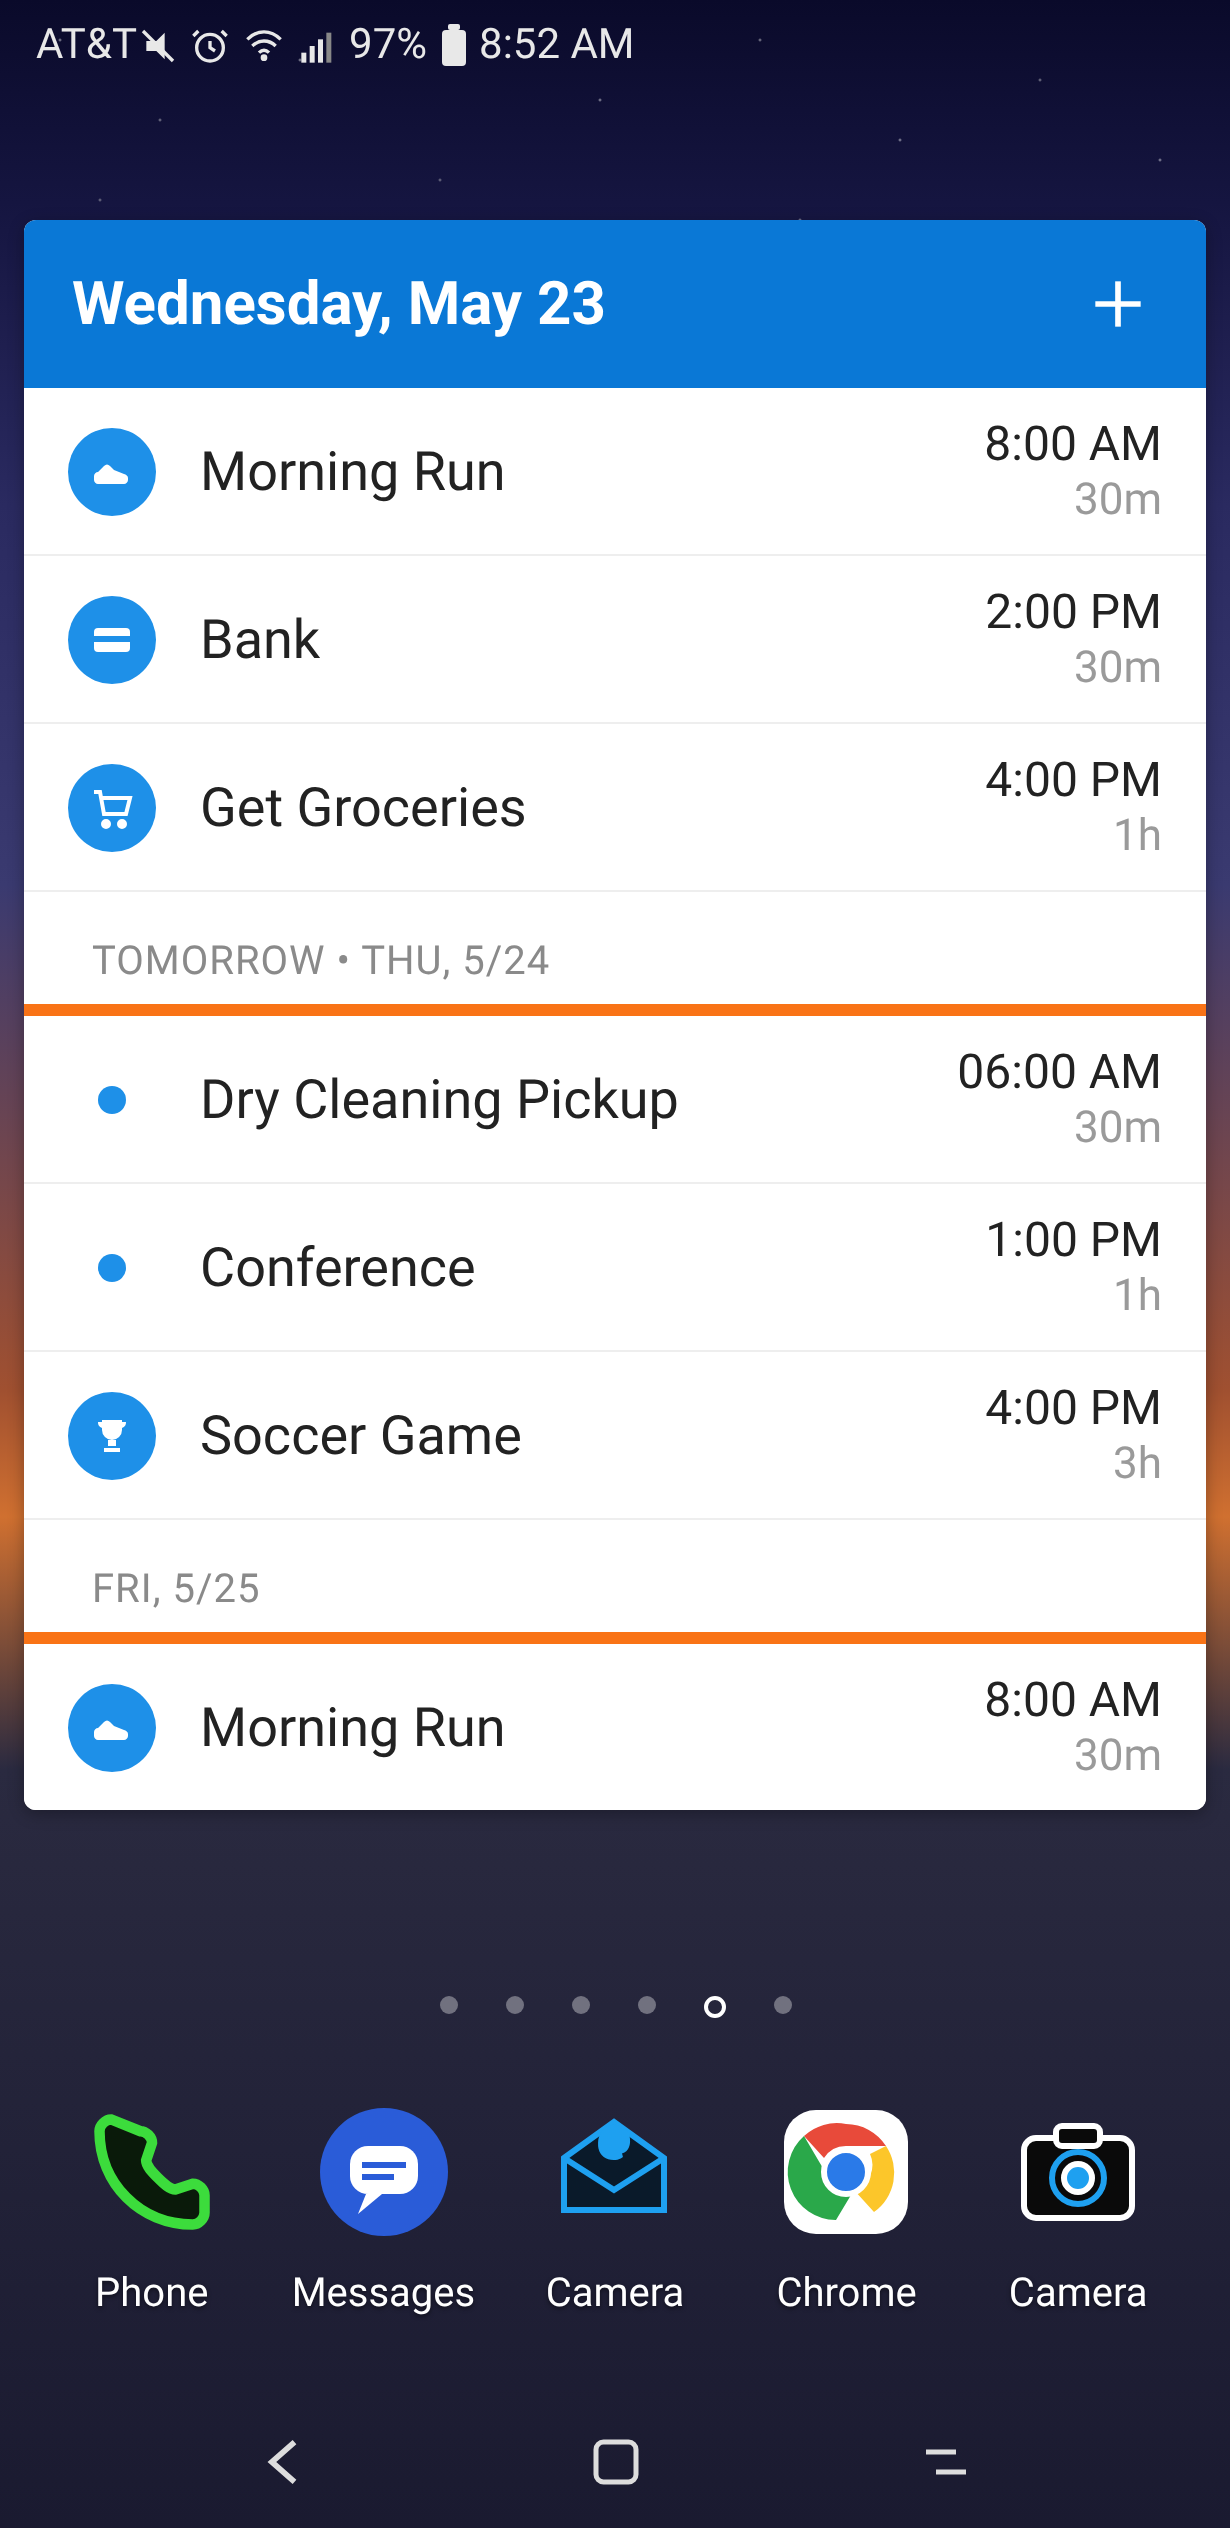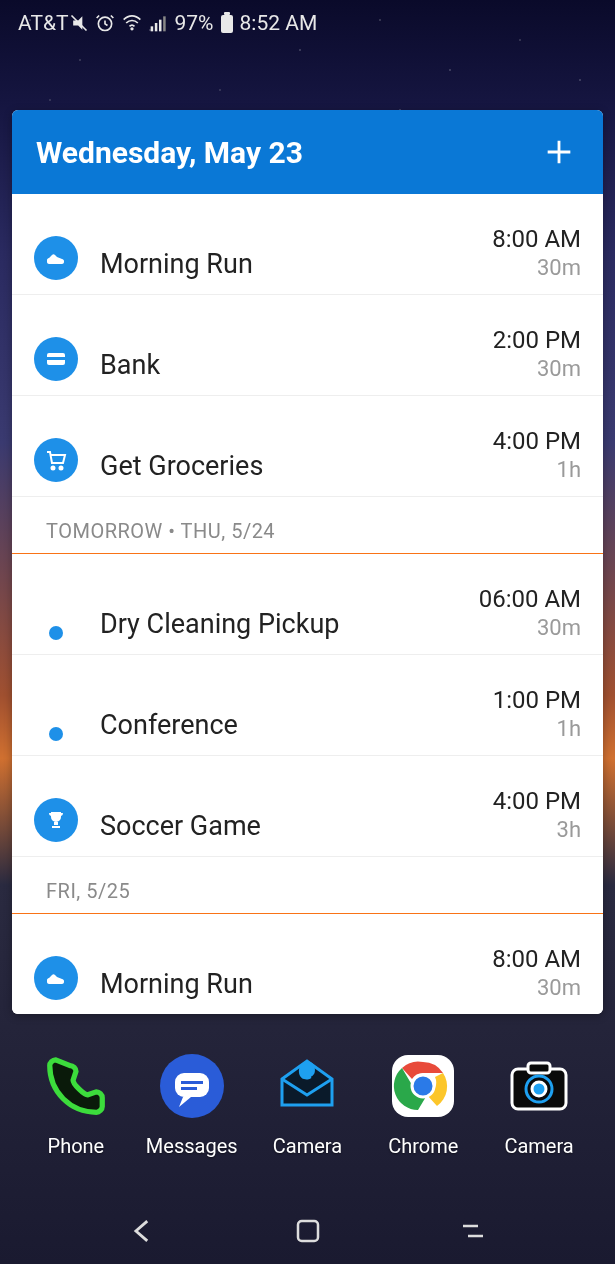--- a/index.html
+++ b/index.html
@@ -60,22 +60,22 @@
     color: #fff;
     height: 84px;
     display: flex; align-items: center; justify-content: space-between;
     padding: 0 24px;
     text-align: right;
   }
   .widget-title { font-size: 30px; font-weight: 700; }
   .plus-btn { width: 40px; height: 40px; display:flex; align-items:center; justify-content:center; cursor:pointer; }
 
   .event-row {
-    display: flex; align-items: flex-end;
-    padding: 31px 22px 14px 22px;
+    display: flex; align-items: center;
+    padding: 14px 22px 14px 22px;
     border-bottom: 1px solid #eee;
     background: #fff;
   }
   .event-row:last-child { border-bottom: none; }
   .ev-icon {
     width: 44px; height: 44px; border-radius: 50%;
     background: #1e90e8;
     display: flex; align-items: center; justify-content: center;
     flex-shrink: 0;
     margin-right: 22px;
@@ -95,21 +95,21 @@
   }
   .ev-right { text-align: right; }
   .ev-time { font-size: 24px; color: #222; }
   .ev-dur  { font-size: 22px; color: #9a9a9a; margin-top: 2px; }
 
   .section-header {
     padding: 22px 22px 10px 34px;
     font-size: 20px;
     color: #8a8a8a;
     letter-spacing: .5px;
-    border-bottom: 1px solid #f97316;
+    border-bottom: 6px solid #f97316;
     background: #fff;
   }
 
   
   .page-dots {
     position: absolute;
     left: 0; right: 0;
     top: 998px;
     display: flex; justify-content: center; gap: 24px;
   }

